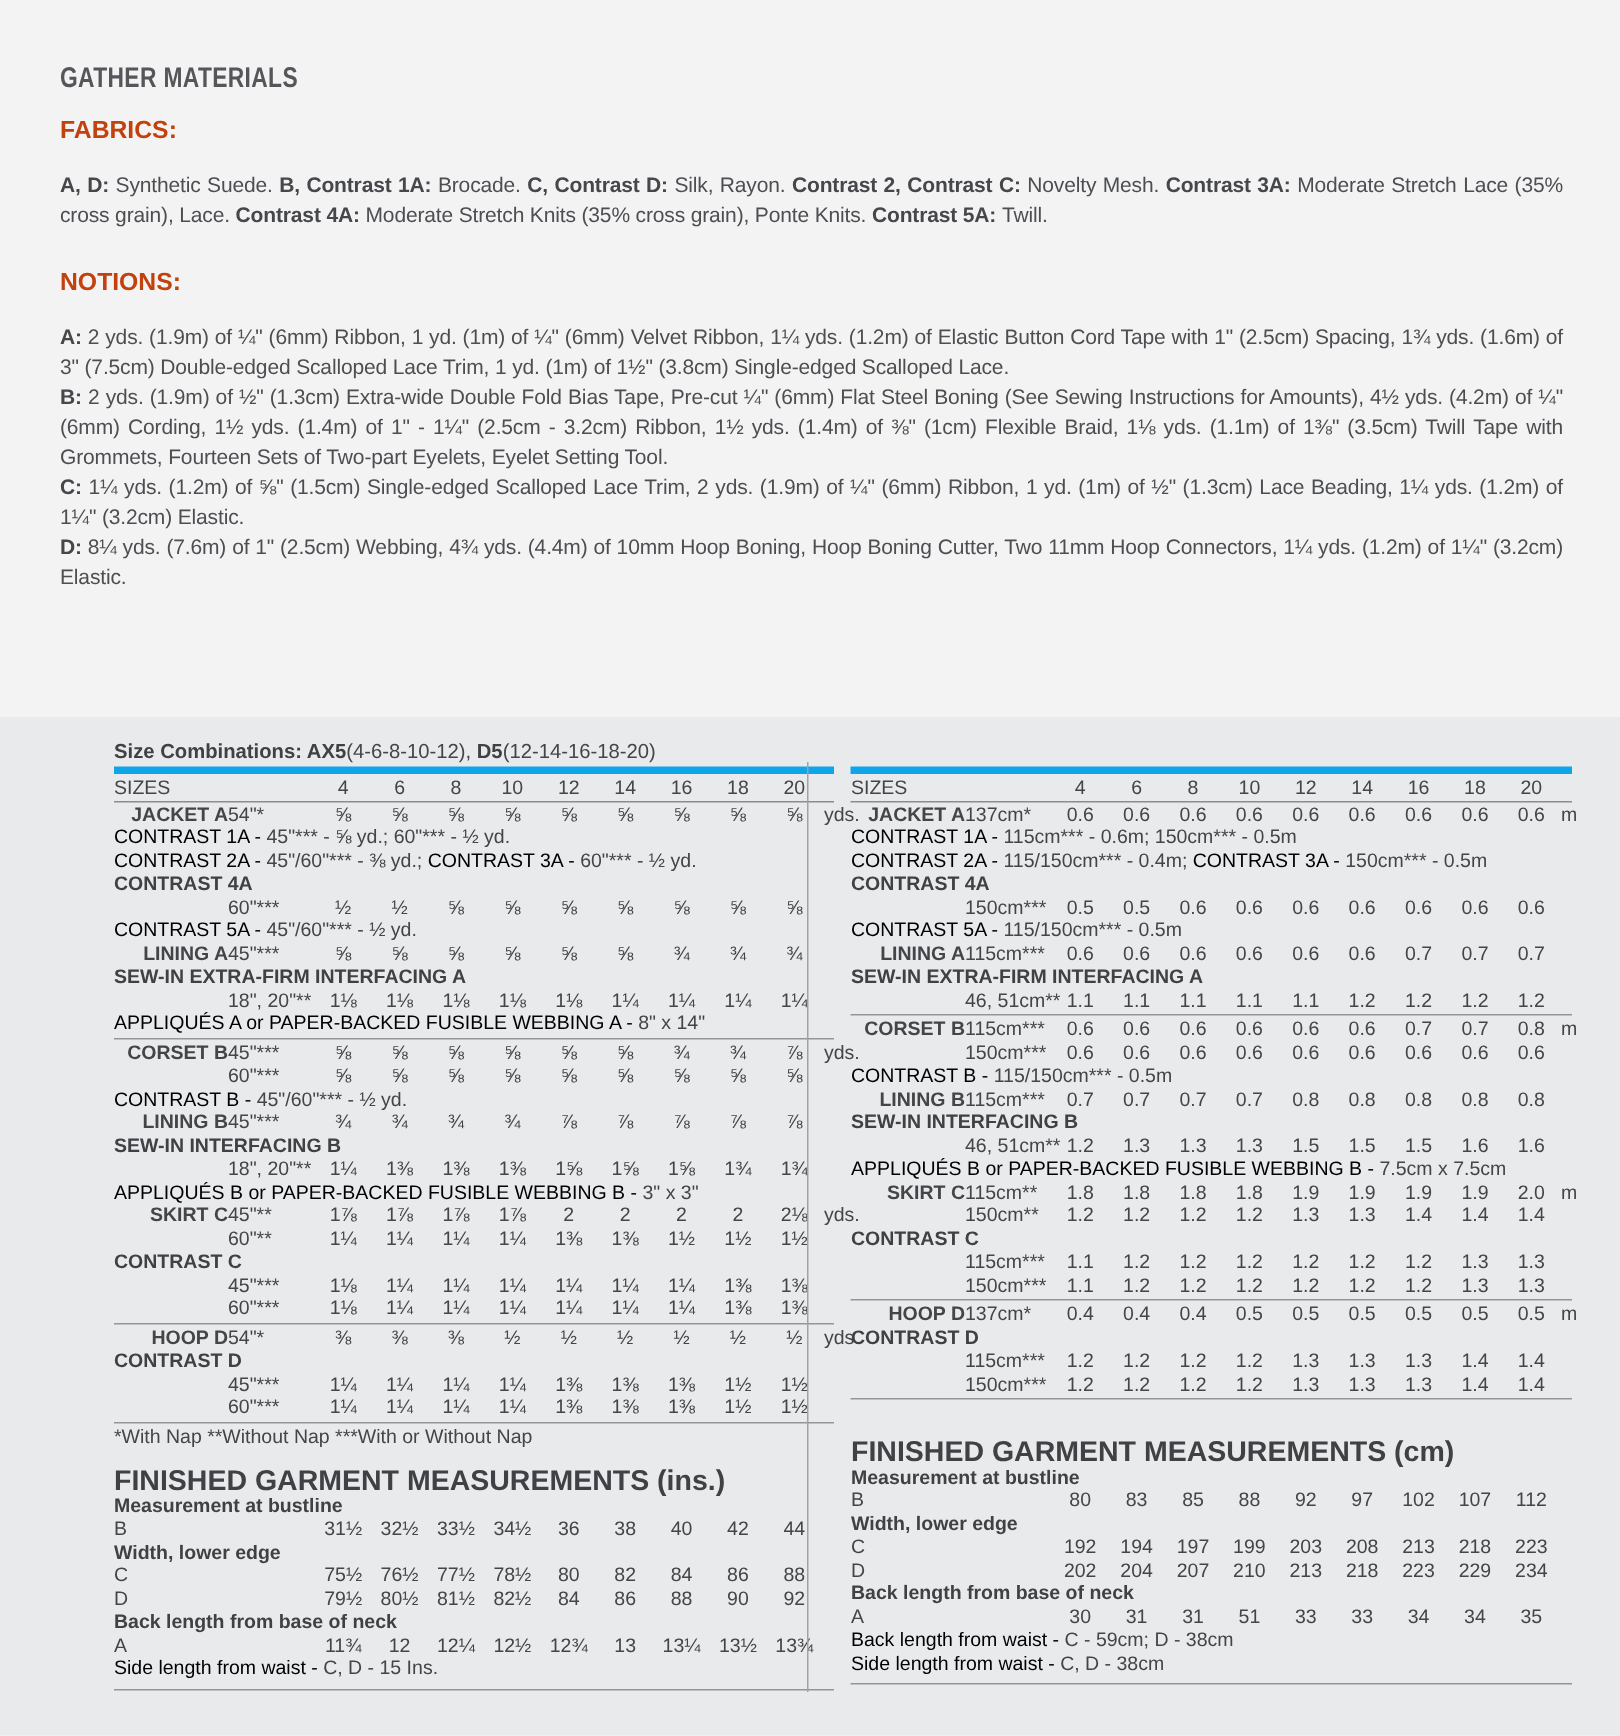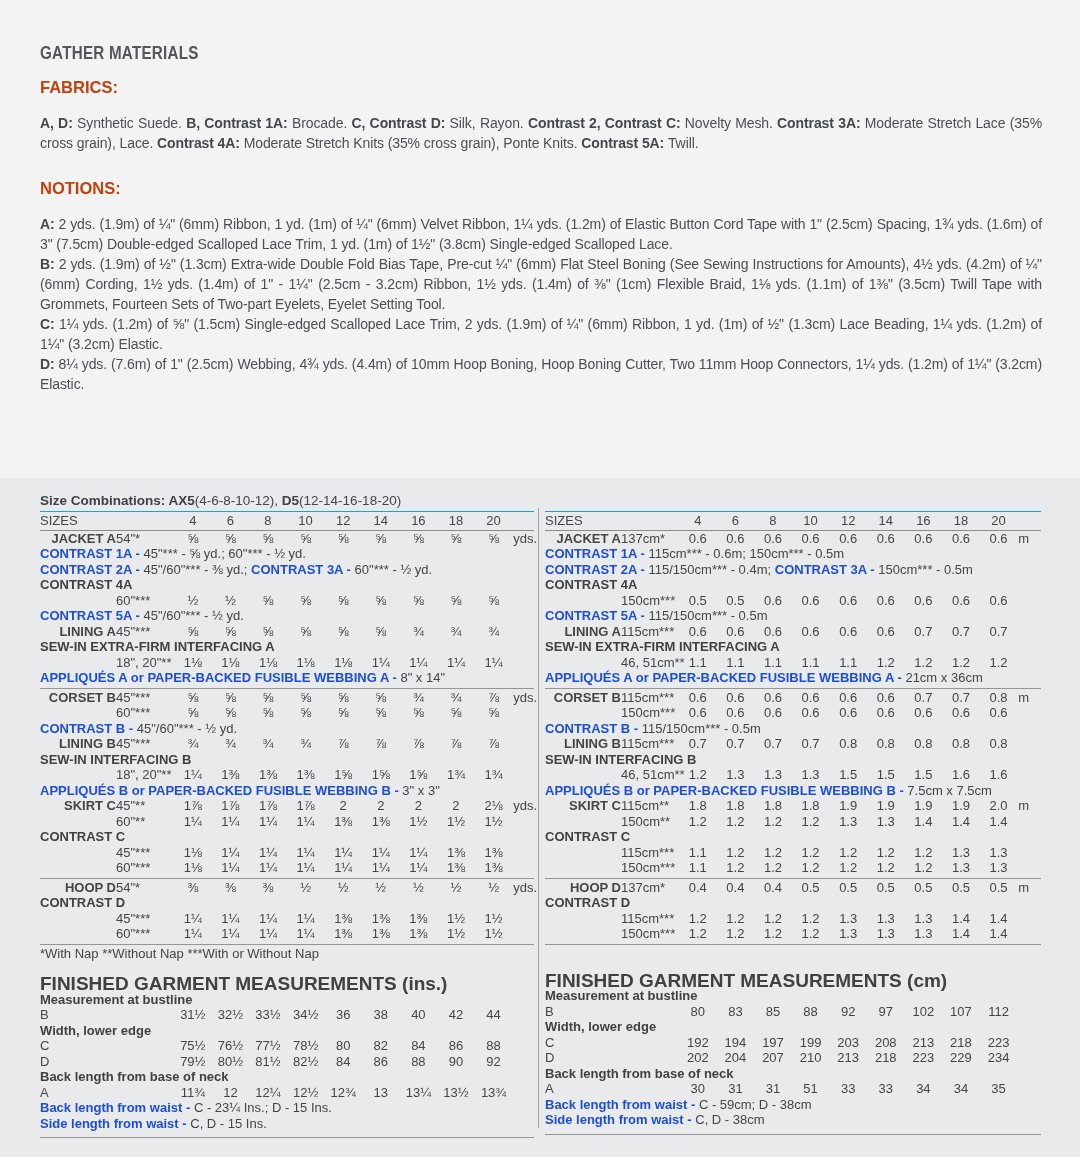--- a/index.html
+++ b/index.html
@@ -20,37 +20,37 @@
   .para{margin:0;font-size:14px;line-height:20px;text-align:justify;color:#4c4e51;letter-spacing:-.1px;}
   .para b{font-weight:bold;color:#45474a;}
   .fabrics{margin-bottom:26px;}
   .notions-block{margin:0;}
   
   .panel{
     box-sizing:border-box;height:679px;background:#e9eaec;
     padding:14px 38px 0 40px;position:relative;
   }
   .divider-v{position:absolute;left:538px;top:30px;height:1104px;max-height:620px;width:1px;background:#a0a2a5;}
-  .cols{display:flex;align-items:flex-start;}
+  .cols{display:flex;align-items:flex-start;margin-left:36px;}
   .col-left{width:494px;}
   .col-right{width:496px;margin-left:11px;}
   .combo{font-size:13.5px;line-height:17px;height:19px;white-space:nowrap;color:#434548;}
   .combo b{color:#3f4144;}
   
   .t-table{font-size:13px;line-height:15.5px;color:#434548;}
   .t-row{display:grid;grid-template-columns:76px 58px repeat(9,37.6px) minmax(8px,1fr);white-space:nowrap;}
-  .t-head{border-top:1px solid #0ea5e9;border-bottom:1px solid #8a8c8f;padding:1px 0;}
+  .t-head{border-top:5px solid #0ea5e9;border-bottom:1px solid #8a8c8f;padding:1px 0;}
   .t-label{font-weight:bold;overflow:visible;text-align:right;}
   .t-plain{font-weight:normal;}
   .t-span2{grid-column:1/3;}
   .t-width{grid-column:2/3;font-weight:normal;}
   .t-val{text-align:center;}
   .t-unit{text-align:left;padding-left:1px;}
   .t-span{grid-column:1/-1;}
-  .t-span b{font-weight:bold;color:#1d4ed8;}
+  .t-span b{font-weight:normal;color:#000000;}
   .t-blabel{font-weight:bold;color:#3f4144;}
   .t-title{font-weight:bold;font-size:19px;color:#3f4144;}
   .t-mlabel{grid-column:1/3;font-weight:normal;}
   .t-rule{border-top:1px solid #939598;margin:2px 0 1px 0;}
   .meas{margin-top:15px;}
   .col-right .meas{margin-top:28px;}
   .meas .t-rule{margin-top:6px;}
 </style>
 </head>
 <body>
@@ -396,23 +396,20 @@
             <div class="t-val">12¼</div>
             <div class="t-val">12½</div>
             <div class="t-val">12¾</div>
             <div class="t-val">13</div>
             <div class="t-val">13¼</div>
             <div class="t-val">13½</div>
             <div class="t-val">13¾</div>
             <div class="t-unit"></div>
           </div>
           <div class="t-row">
-            <div class="t-span"><b>Back length from waist - </b><span>C - 23¼ Ins.; D - 15 Ins.</span></div>
-          </div>
-          <div class="t-row">
             <div class="t-span"><b>Side length from waist - </b><span>C, D - 15 Ins.</span></div>
           </div>
           <div class="t-rule"></div>
         </div>
     </div>
     <div class="col-right">
       <div class="combo"></div>
       <div class="t-table">
           <div class="t-row t-head">
             <div class="t-plain t-span2">SIZES</div>
@@ -491,23 +488,20 @@
             <div class="t-val">1.1</div>
             <div class="t-val">1.1</div>
             <div class="t-val">1.1</div>
             <div class="t-val">1.1</div>
             <div class="t-val">1.2</div>
             <div class="t-val">1.2</div>
             <div class="t-val">1.2</div>
             <div class="t-val">1.2</div>
             <div class="t-unit"></div>
           </div>
-          <div class="t-row">
-            <div class="t-span"><b>APPLIQUÉS A or PAPER-BACKED FUSIBLE WEBBING A - </b><span>21cm x 36cm</span></div>
-          </div>
           <div class="t-rule"></div>
           <div class="t-row">
             <div class="t-label">CORSET B</div>
             <div class="t-width">115cm***</div>
             <div class="t-val">0.6</div>
             <div class="t-val">0.6</div>
             <div class="t-val">0.6</div>
             <div class="t-val">0.6</div>
             <div class="t-val">0.6</div>
             <div class="t-val">0.6</div>

